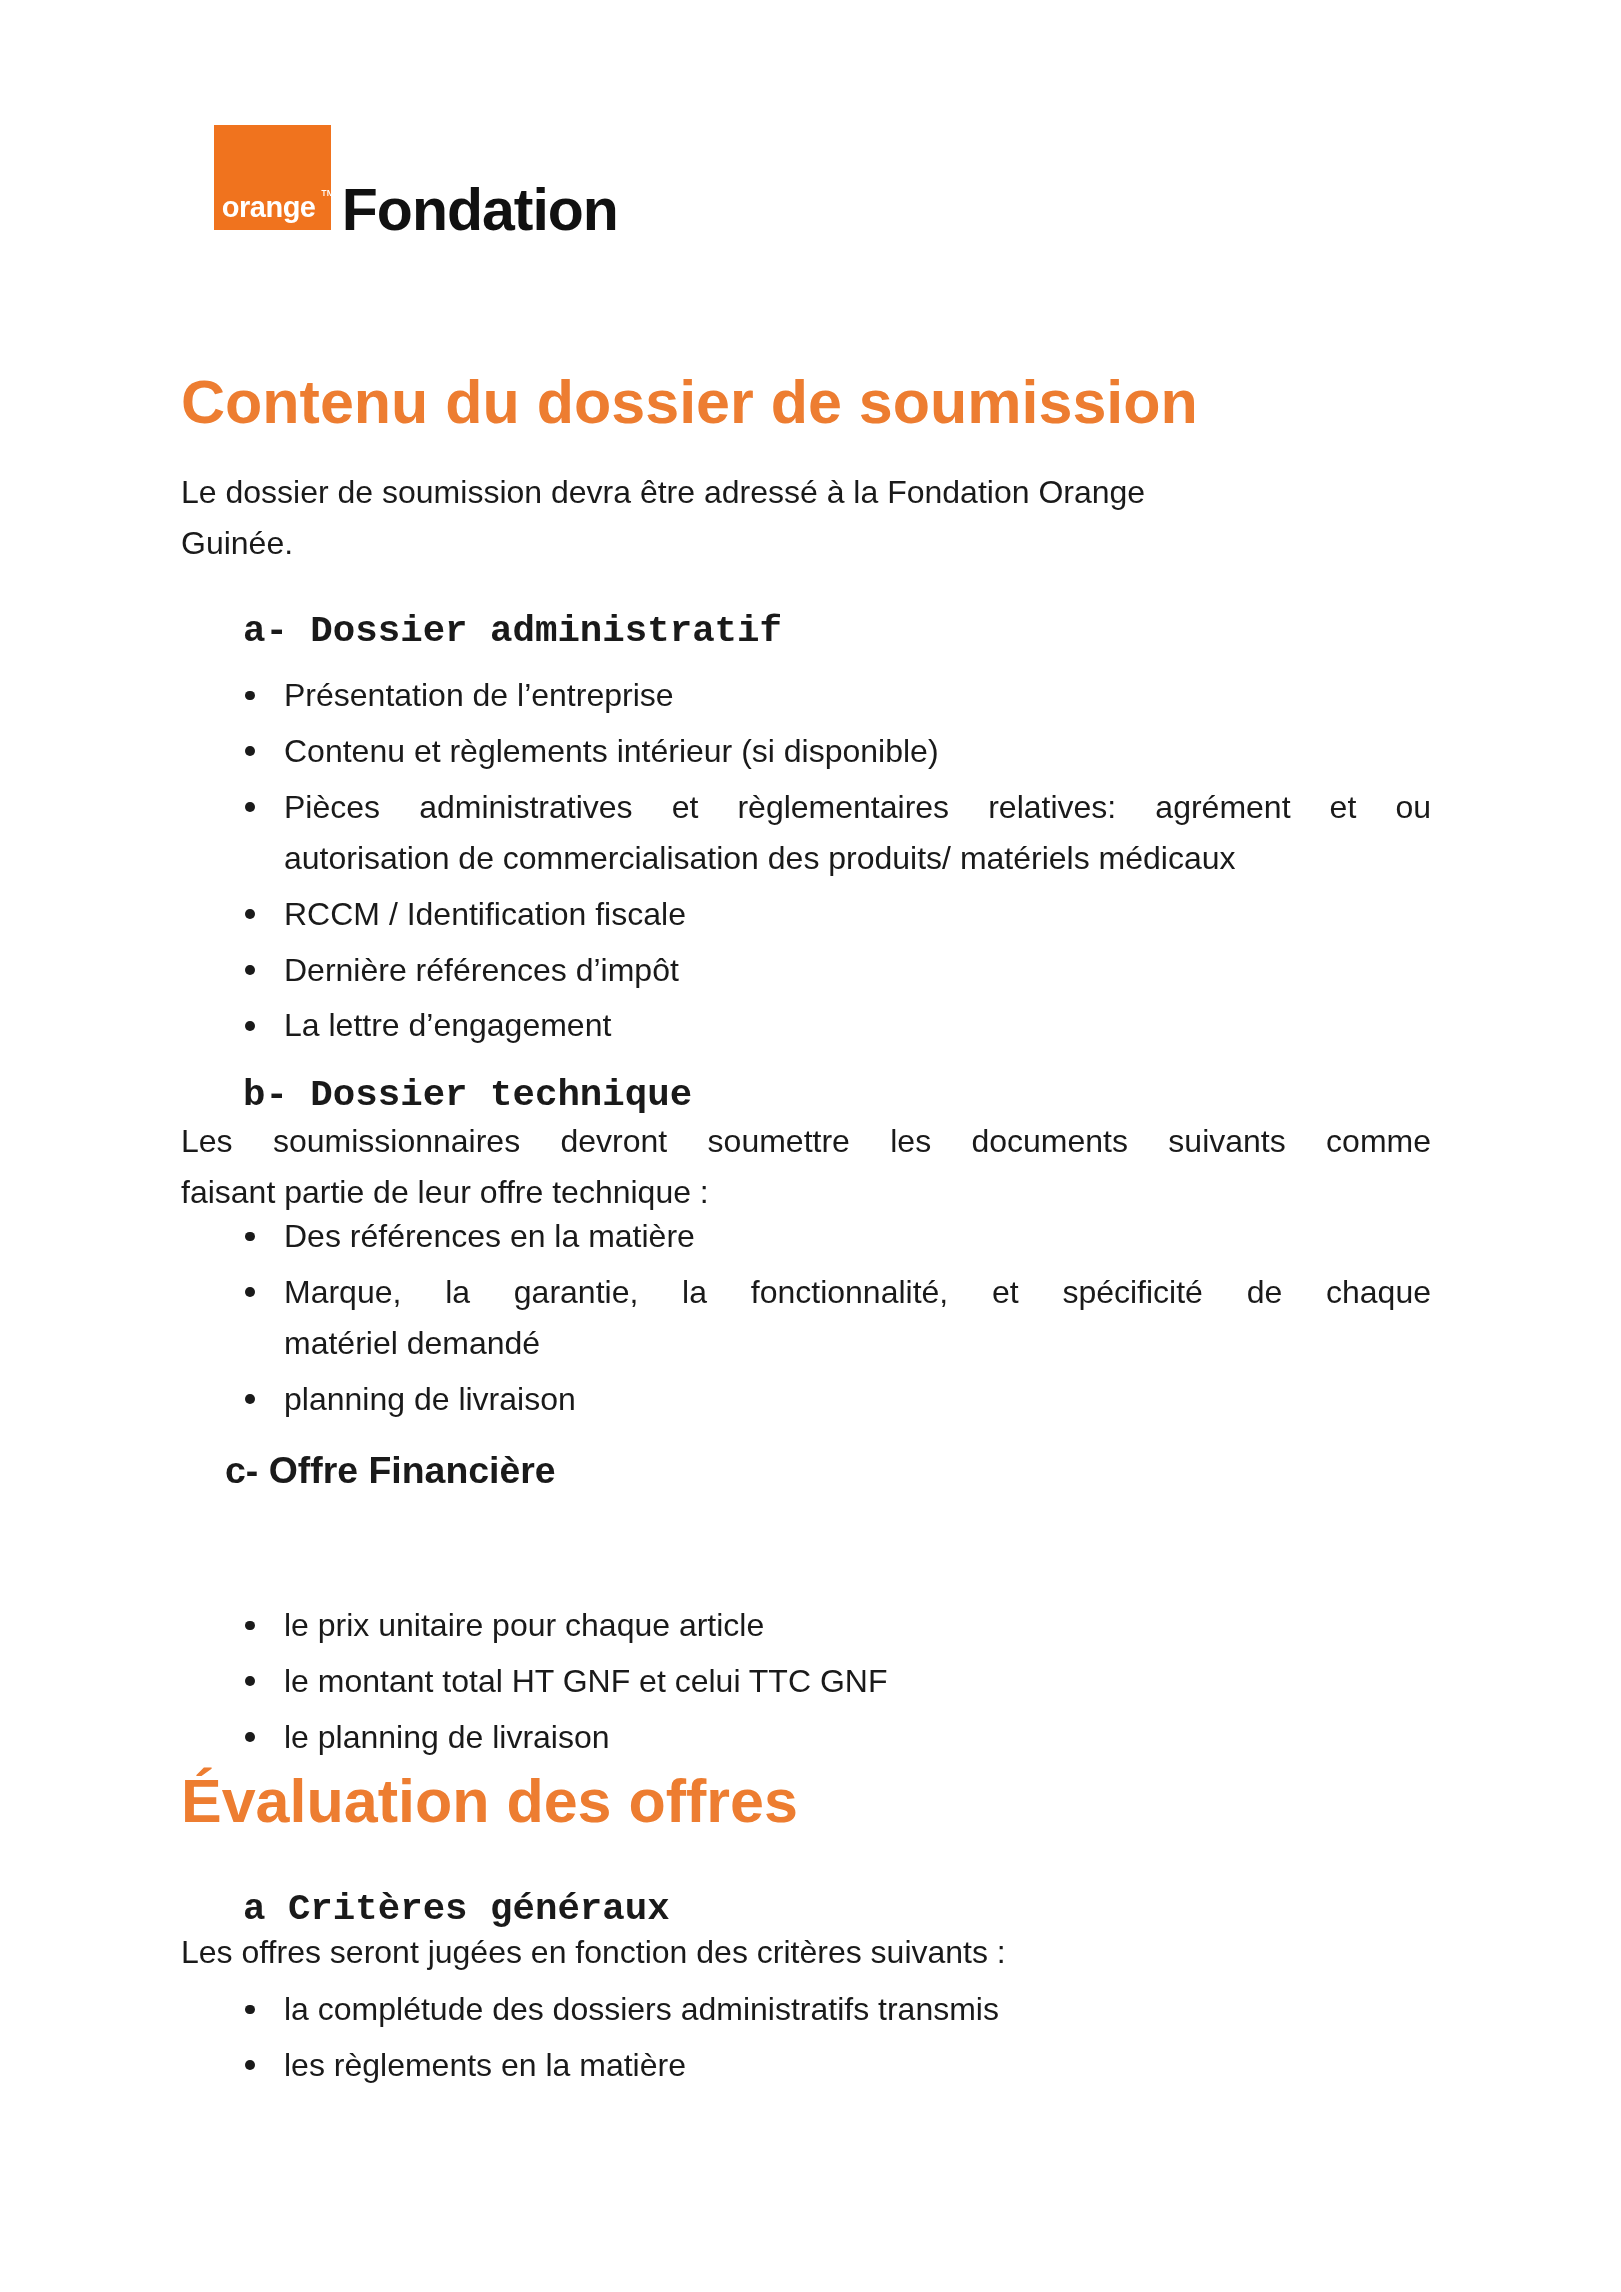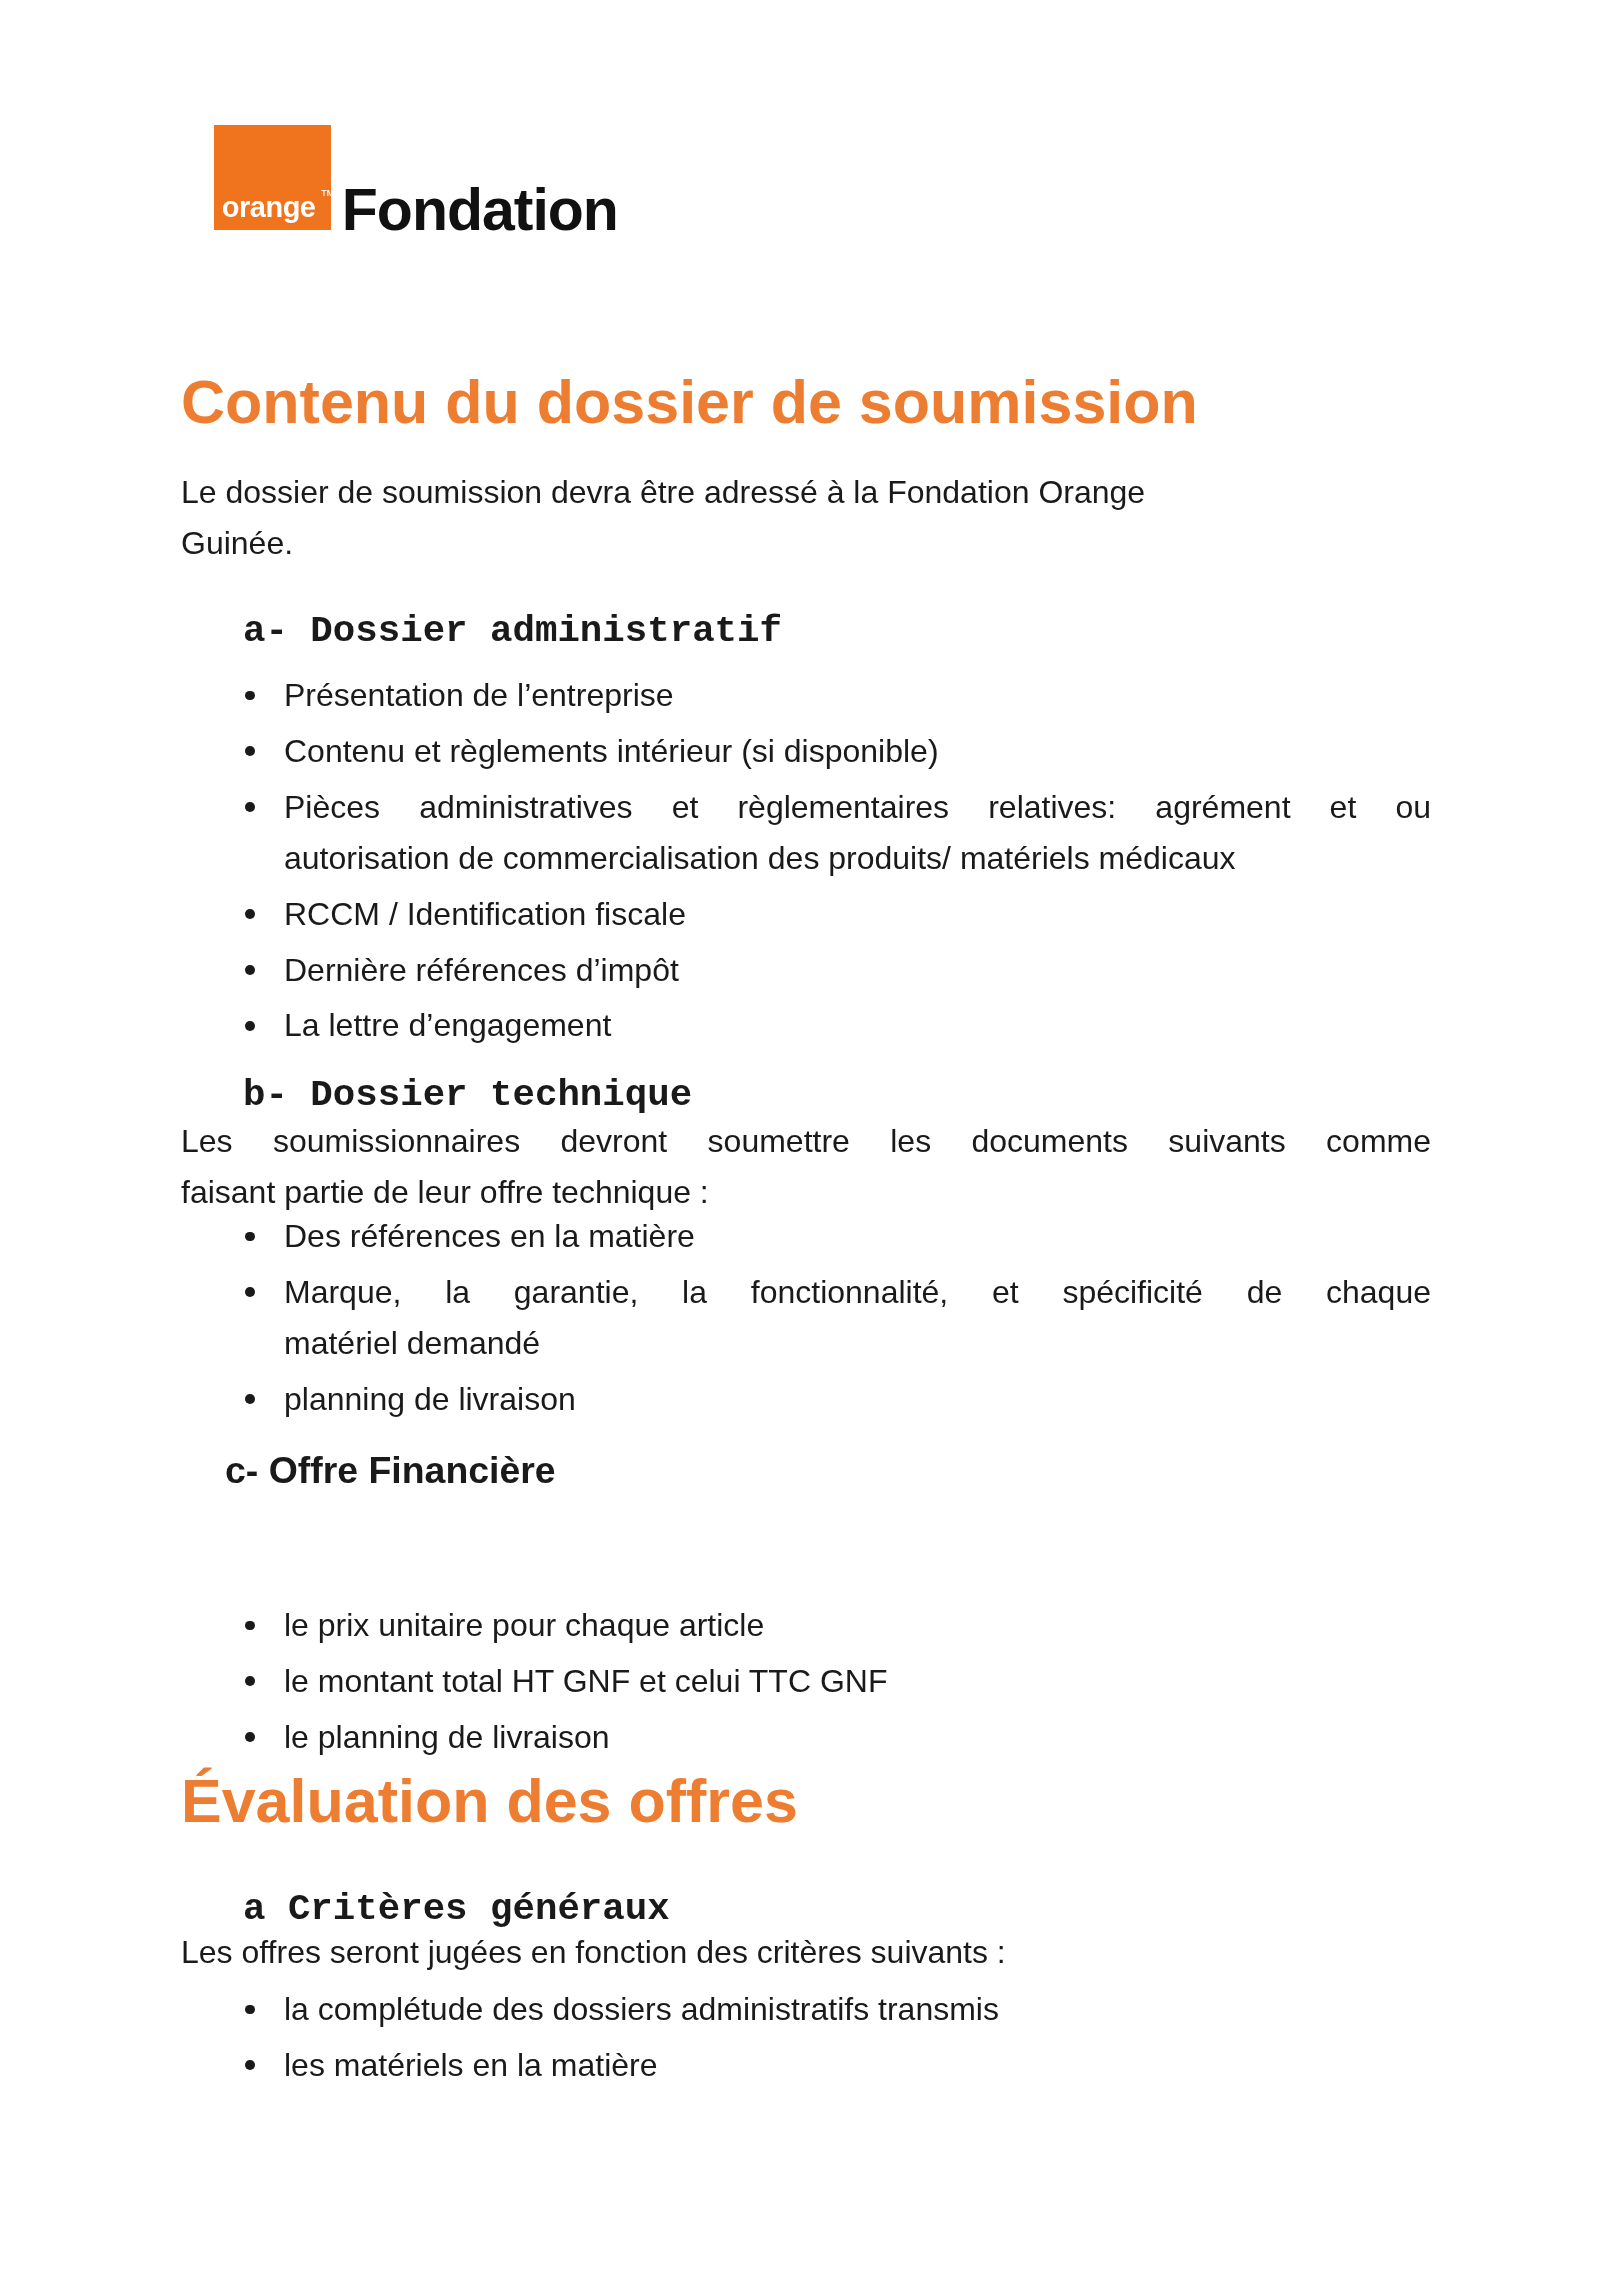--- a/index.html
+++ b/index.html
@@ -140,18 +140,18 @@
     <span class="line">Les offres seront jugées en fonction des critères suivants :</span>
   </p>
 
   <ul class="block ul" style="top:1984px;">
     <li class="li">
       <span class="dot"></span>
       <span class="line">la complétude des dossiers administratifs transmis</span>
     </li>
     <li class="li">
       <span class="dot"></span>
-      <span class="line">les matériels en la matière</span>
+      <span class="line">les règlements en la matière</span>
     </li>
   </ul>
 
 </div>
 
 
 </body></html>

